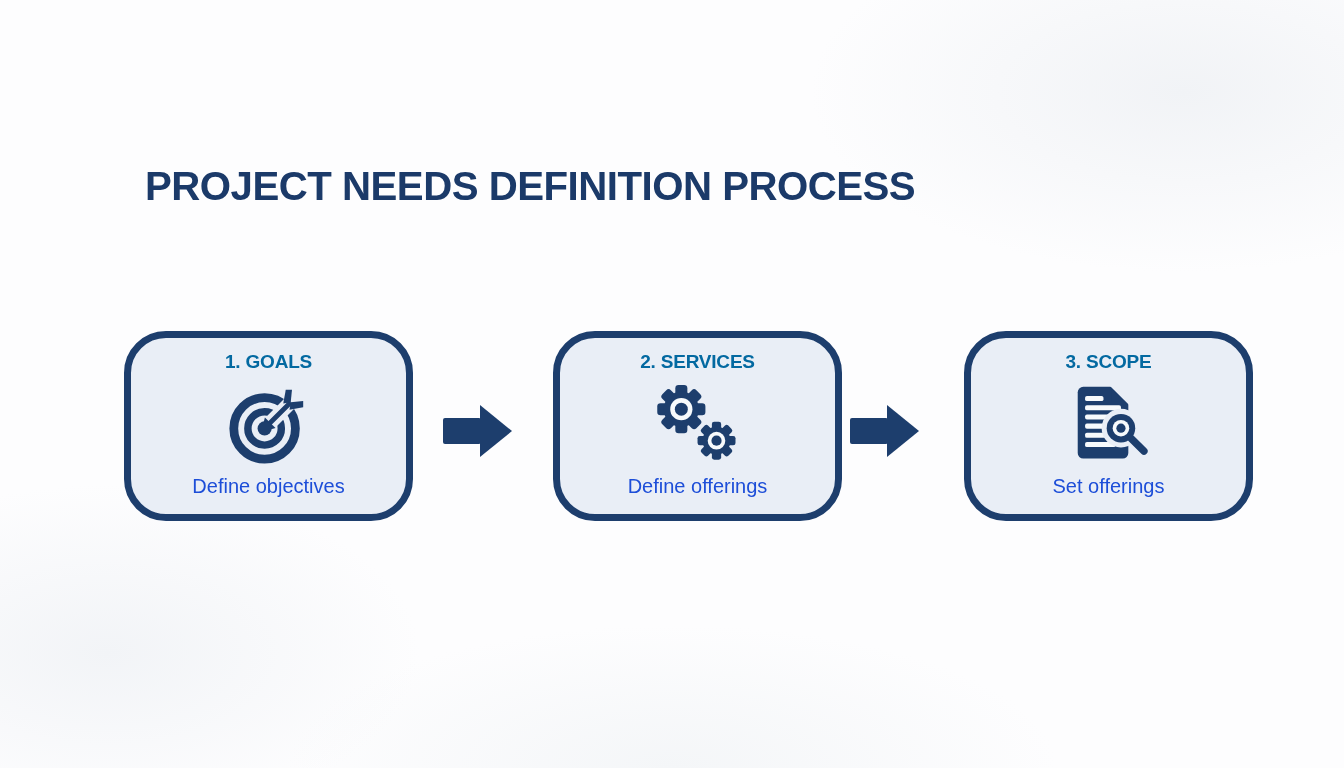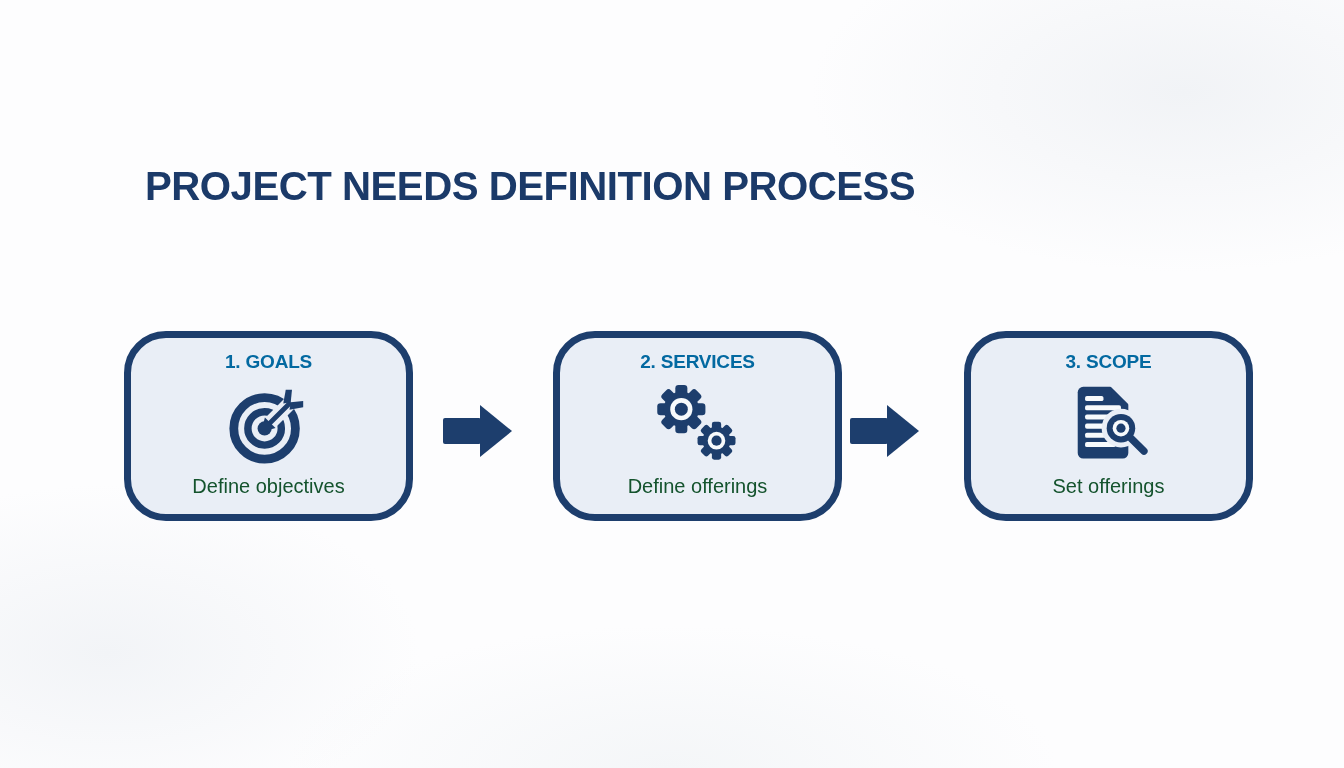--- a/index.html
+++ b/index.html
@@ -49,21 +49,21 @@
   .step-heading {
     font-size: 19px;
     font-weight: bold;
     letter-spacing: -0.2px;
     color: #0369a1;
     white-space: nowrap;
   }
   .step-icon { flex: 0 0 auto; display: flex; align-items: center; justify-content: center; }
   .step-label {
     font-size: 20px;
-    color: #14532d;
+    color: #1d4ed8;
     white-space: nowrap;
   }
   .flow-arrow {
     position: absolute;
     top: 405px;
     width: 69px; height: 52px;
   }
   .flow-arrow.pos-1 { left: 443px; }
   .flow-arrow.pos-2 { left: 850px; }
 </style>

